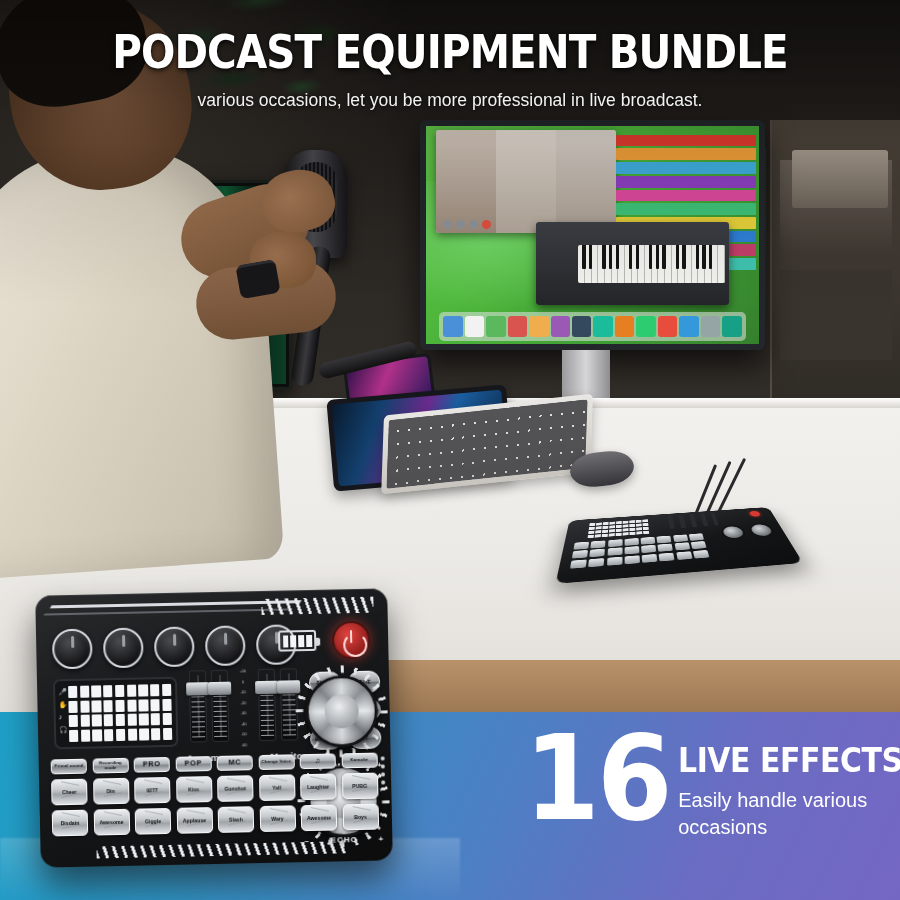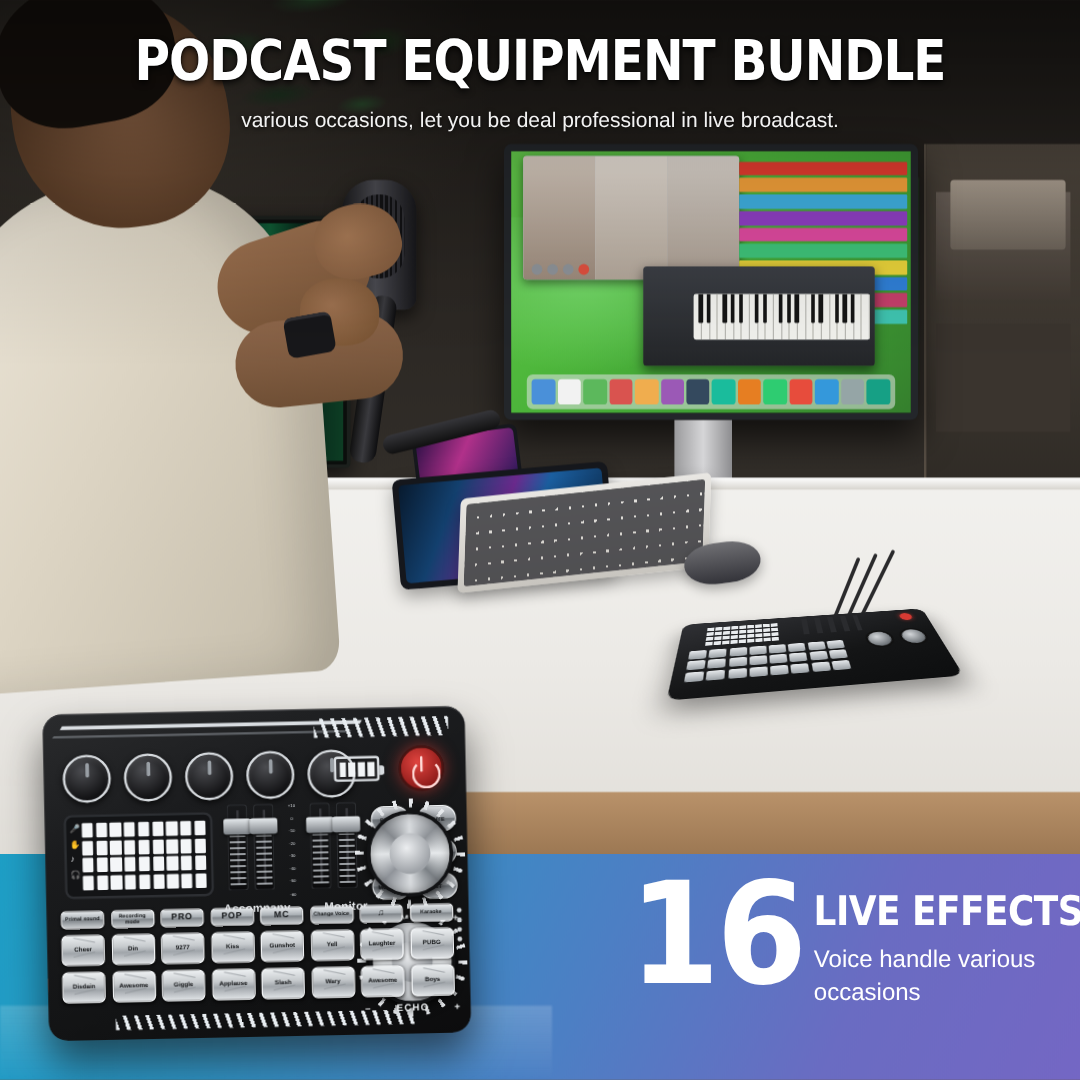--- a/index.html
+++ b/index.html
@@ -843,31 +843,31 @@
       </div>
     </div>
 
     <div class="vignette"></div>
   </div>
 
   <div class="headline">
     <h1>PODCAST EQUIPMENT BUNDLE</h1>
   </div>
   <div class="subhead">
-    <div>various occasions, let you be deal professional in live broadcast.</div>
+    <div>various occasions, let you be more professional in live broadcast.</div>
   </div>
 
   <div class="banner"></div>
   <div class="banner-reflect"></div>
 
   <div class="effects-block">
     <div class="big-num">16</div>
     <div class="eff-text">
       <div class="eff-title">LIVE EFFECTS</div>
-      <div class="eff-sub">Voice handle various occasions</div>
+      <div class="eff-sub">Easily handle various occasions</div>
     </div>
   </div>
 
   <div class="card-lip"></div>
   <div class="card">
 
     <div class="chev"></div>
     <div class="chev2"></div>
     <div class="hatch"></div>
     <div class="hatch-bottom"></div>

